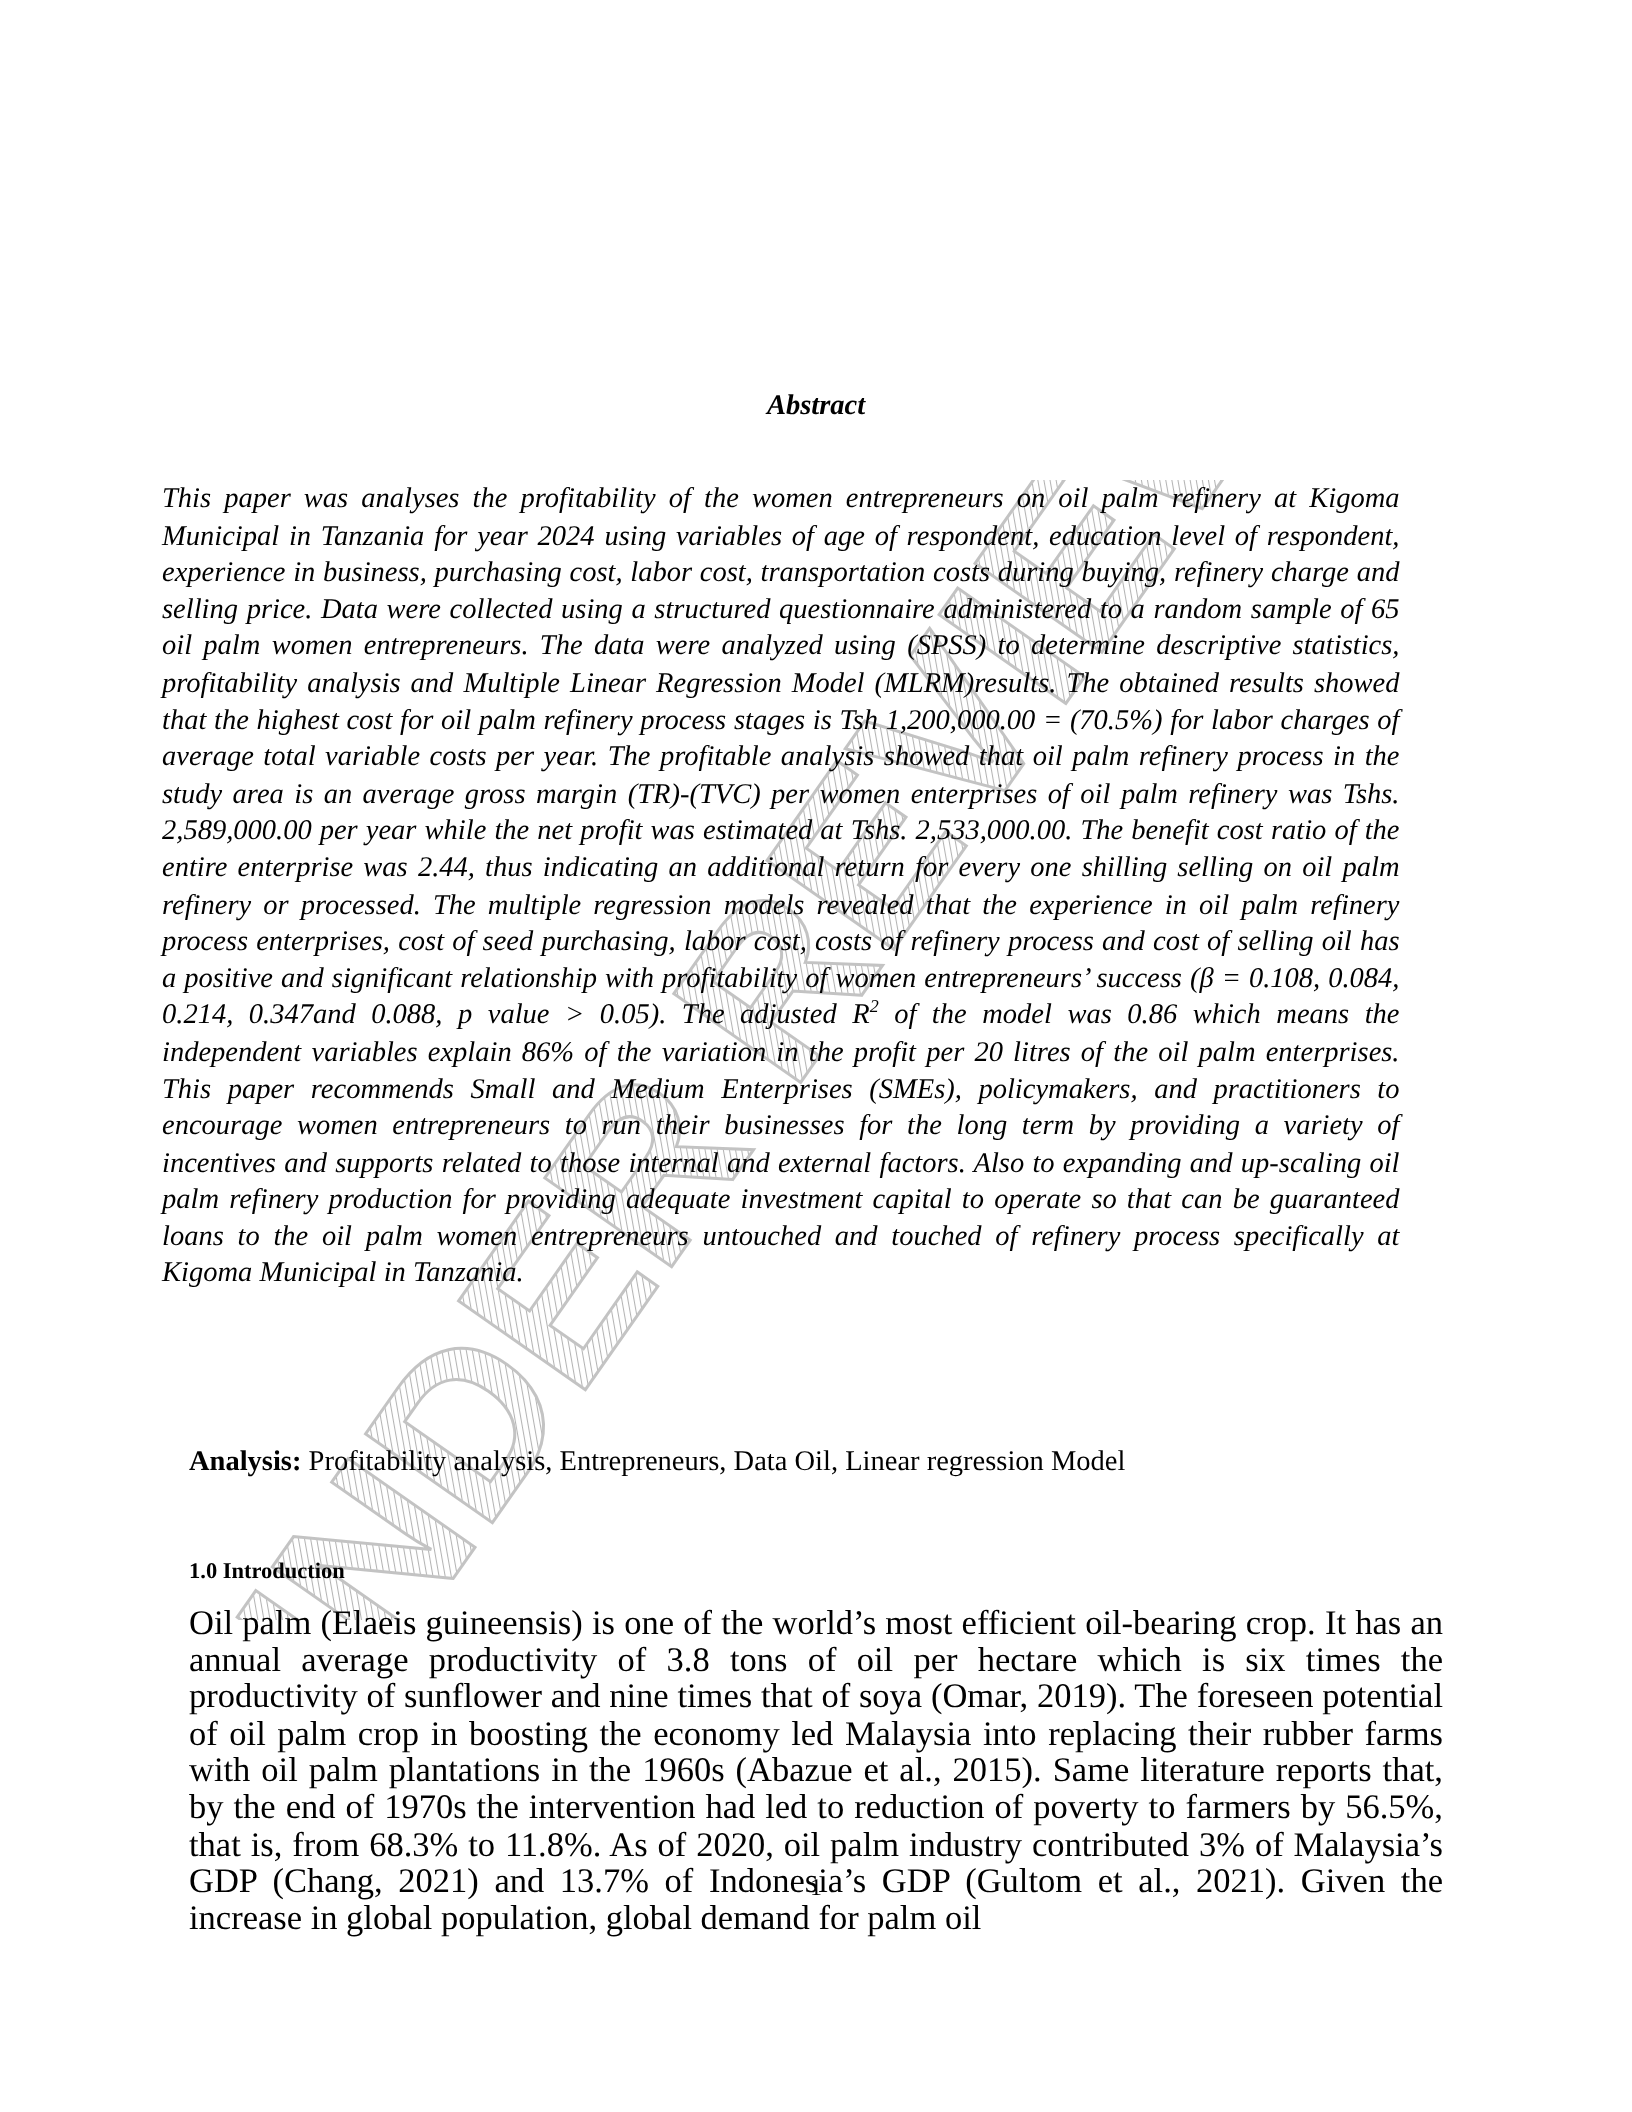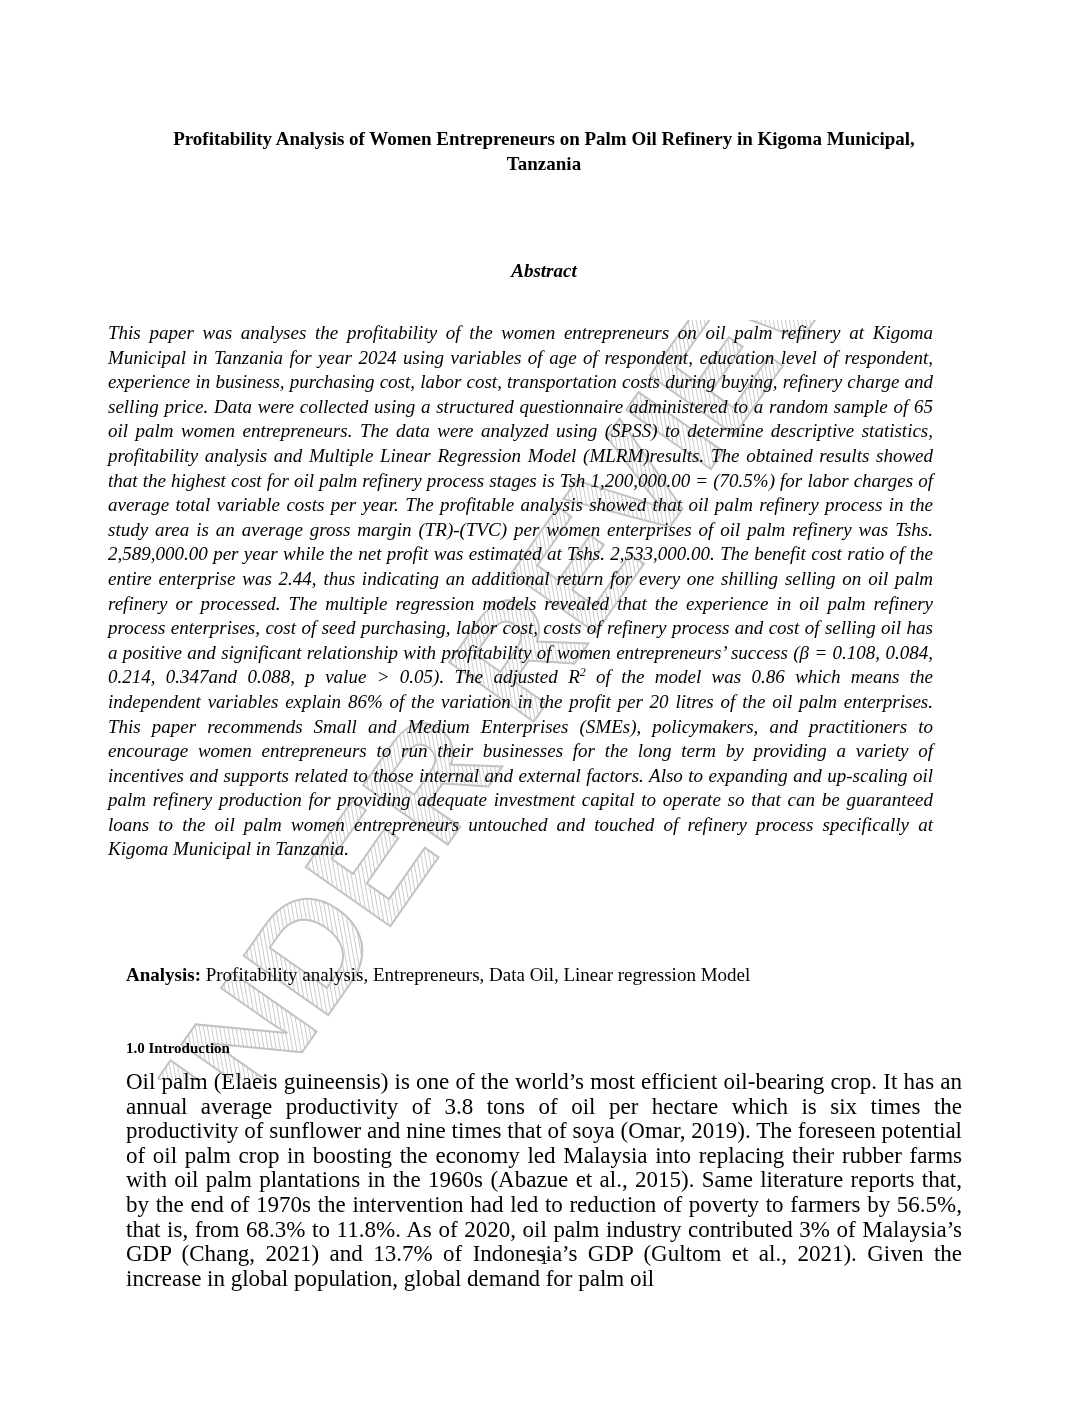--- a/index.html
+++ b/index.html
@@ -28,21 +28,20 @@
 
   <svg class="watermark" viewBox="0 0 760 760">
     <defs>
       <pattern id="hatch" width="4" height="4" patternUnits="userSpaceOnUse" patternTransform="rotate(45)">
         <line x1="0" y1="0" x2="0" y2="4" stroke="#9a9a9a" stroke-width="1.4"></line>
       </pattern>
     </defs>
     <text x="380" y="420" text-anchor="middle" transform="rotate(-55 380 380)" font-family="Liberation Sans, sans-serif" font-weight="bold" font-size="150" fill="url(#hatch)" stroke="#b0b0b0" stroke-width="2" opacity="0.75">UNDER REVIEW</text>
   </svg>
 
-  <div class="title">Profitability Analysis of Women Entrepreneurs on Palm Oil Refinery in Kigoma Municipal, Tanzania</div>
 
   <div class="abstract-heading">Abstract</div>
 
   <div class="abstract-body"><span>This paper was analyses the profitability of the women entrepreneurs on oil palm refinery at Kigoma Municipal in Tanzania for year 2024 using variables of age of respondent, education level of respondent, experience in business, purchasing cost, labor cost, transportation costs during buying, refinery charge and selling price. Data were collected using a structured questionnaire administered to a random sample of 65 oil palm women entrepreneurs. The data were analyzed using (SPSS) to determine descriptive statistics, profitability analysis and Multiple Linear Regression Model (MLRM)results. The obtained results showed that the highest cost for oil palm refinery process stages is Tsh 1,200,000.00 = (70.5%) for labor charges of average total variable costs per year. The profitable analysis showed that oil palm refinery process in the study area is an average gross margin (TR)-(TVC) per women enterprises of oil palm refinery was Tshs. 2,589,000.00 per year while the net profit was estimated at Tshs. 2,533,000.00.  The benefit cost ratio of the entire enterprise was 2.44, thus indicating an additional return for every one shilling selling on oil palm refinery or processed. The multiple regression models revealed that the experience in oil palm refinery process enterprises, cost of seed purchasing, labor cost, costs of refinery process and cost of selling oil has a positive and significant relationship with profitability of women entrepreneurs’ success (β = 0.108, 0.084, 0.214, 0.347and 0.088, p value &gt; 0.05). The adjusted R</span><span class="sup">2</span><span> of the model was 0.86 which means the independent variables explain 86% of the variation in the profit per 20 litres of the oil palm enterprises. This paper recommends Small and Medium Enterprises (SMEs), policymakers, and practitioners to encourage women entrepreneurs to run their businesses for the long term by providing a variety of incentives and supports related to those internal and external factors. Also to expanding and up-scaling oil palm refinery production for providing adequate investment capital to operate so that can be guaranteed loans to the oil palm women entrepreneurs untouched and touched of refinery process specifically at Kigoma Municipal in Tanzania.</span></div>
 
   <div class="keywords"><b>Analysis:</b><span> Profitability analysis, Entrepreneurs, Data Oil, Linear regression Model</span></div>
 
   <div class="section-heading">1.0 Introduction</div>
 
   <div class="intro-body">Oil palm (Elaeis guineensis) is one of the world’s most efficient oil-bearing crop. It has an annual average productivity of 3.8 tons of oil per hectare which is six times the productivity of sunflower and nine times that of soya (Omar, 2019). The foreseen potential of oil palm crop in boosting the economy led Malaysia into replacing their rubber farms with oil palm plantations in the 1960s (Abazue et al., 2015). Same literature reports that, by the end of 1970s the intervention had led to reduction of poverty to farmers by 56.5%, that is, from 68.3% to 11.8%. As of 2020, oil palm industry contributed 3% of Malaysia’s GDP (Chang, 2021) and 13.7% of Indonesia’s GDP (Gultom et al., 2021). Given the increase in global population, global demand for palm oil</div>

